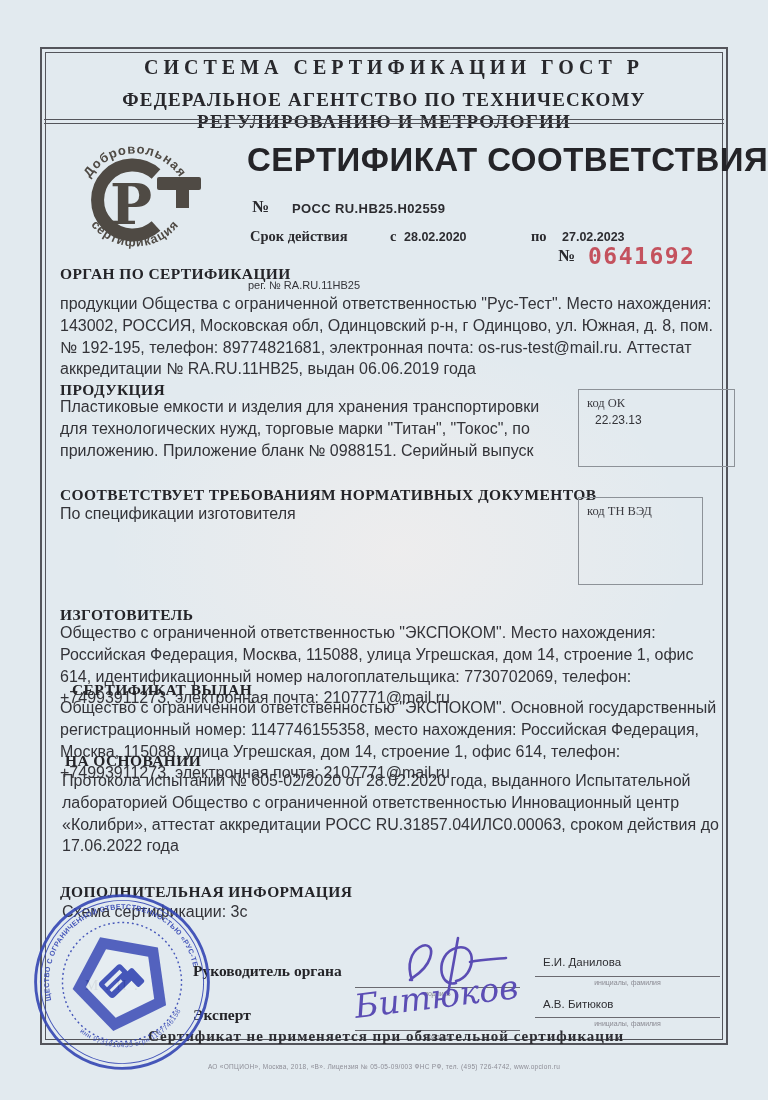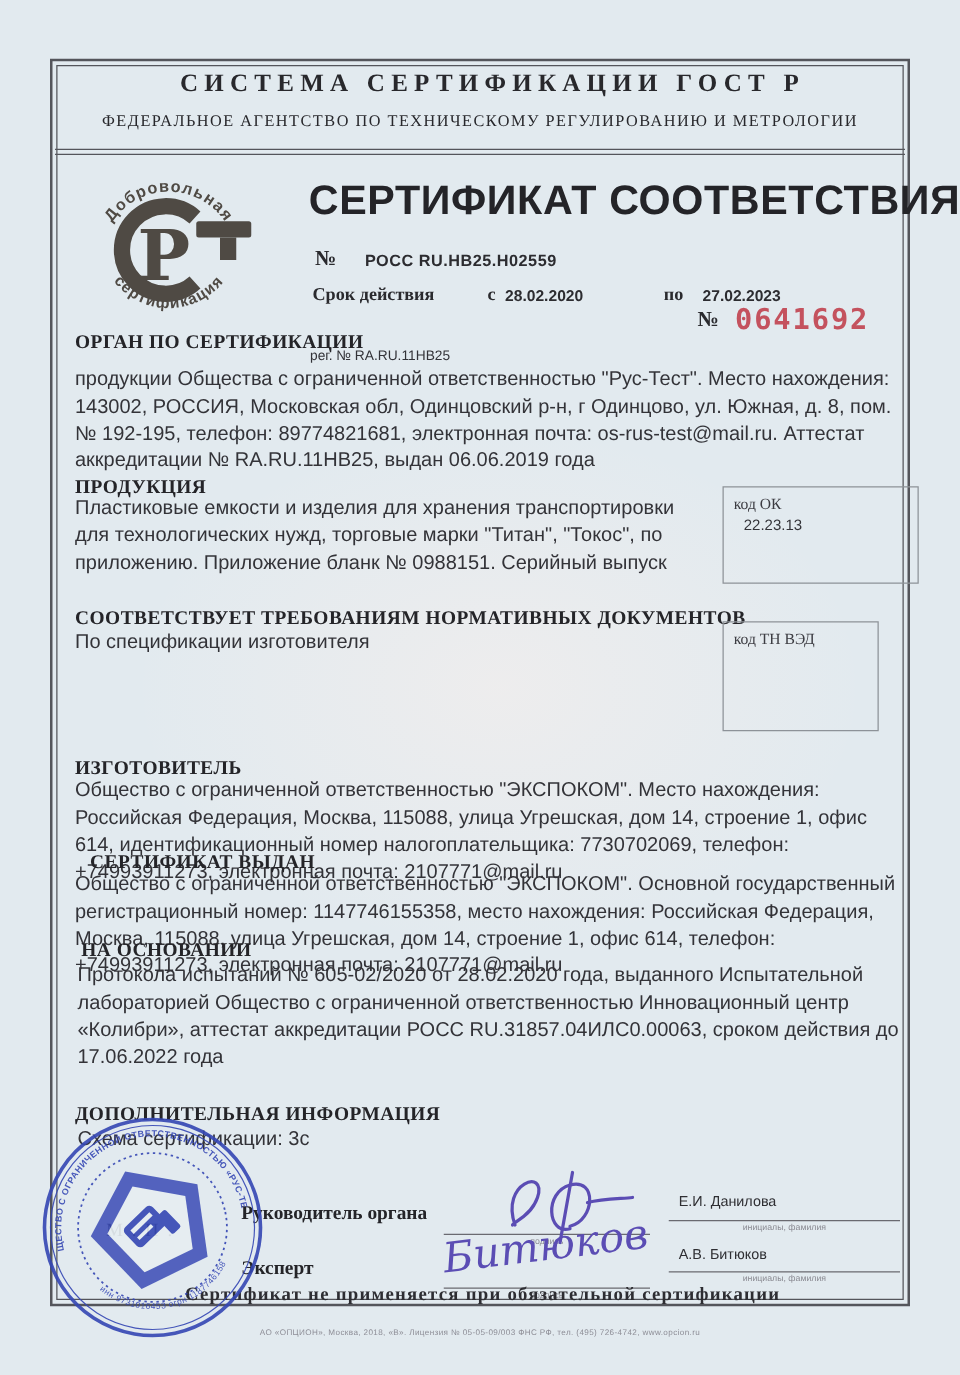--- a/index.html
+++ b/index.html
@@ -10,21 +10,21 @@
       radial-gradient(ellipse 420px 300px at 52% 50%, rgba(247,239,236,.55), rgba(247,239,236,0) 70%),
       #e2eaef;
     font-family:"Liberation Sans", sans-serif;
     color:#2f2f33;
   }
   .abs { position:absolute; }
   .serif { font-family:"Liberation Serif", serif; }
   .frame { left:40px; top:47px; width:688px; height:998px; border:2px solid #54555b; }
   .frame-inner { position:absolute; inset:3px; border:1px solid #54555b; }
   .hdr1 { left:40px; top:56px; width:688px; text-align:center; font-weight:bold; font-size:20px; letter-spacing:5px; color:#28282c;padding-left:20px; }
-  .hdr2 { left:40px; top:89px; width:688px; text-align:center; font-weight:normal; font-size:13px; letter-spacing:1.2px; color:#28282c; }
+  .hdr2 { left:40px; top:89px; width:688px; text-align:center; font-weight:bold; font-size:19px; letter-spacing:1.2px; color:#28282c; }
   .band-sep { left:44px; top:119px; width:680px; height:5px; border-top:1px solid #54555b; border-bottom:1px solid #54555b; }
   .doc-title { left:200px; top:141px; width:525px; font-weight:bold; font-size:33px; letter-spacing:.5px; color:#242428;margin-left:47px; }
   .num-label { left:252px; top:197px; font-weight:bold; font-size:17px; color:#2a2a2e; }
   .num-value { left:292px; top:201px; font-size:13px; font-weight:600; letter-spacing:.4px; color:#2c2c30; }
   .srok { font-weight:bold; font-size:14.5px; color:#2a2a2e; }
   .date { font-size:12.5px; font-weight:600; color:#2c2c30; }
   .red-no-label { left:558px; top:246px; font-weight:bold; font-size:17px; color:#2a2a2e; }
   .red-no { left:588px; top:243px; font-family:"DejaVu Sans Mono", monospace; font-weight:bold; font-size:23px; letter-spacing:1.5px; color:#c4525e; }
   .sec-h { font-weight:bold; font-size:15.5px; letter-spacing:.4px; color:#242428; }
   .body-txt { font-size:16px; line-height:1.36; color:#333338; }

